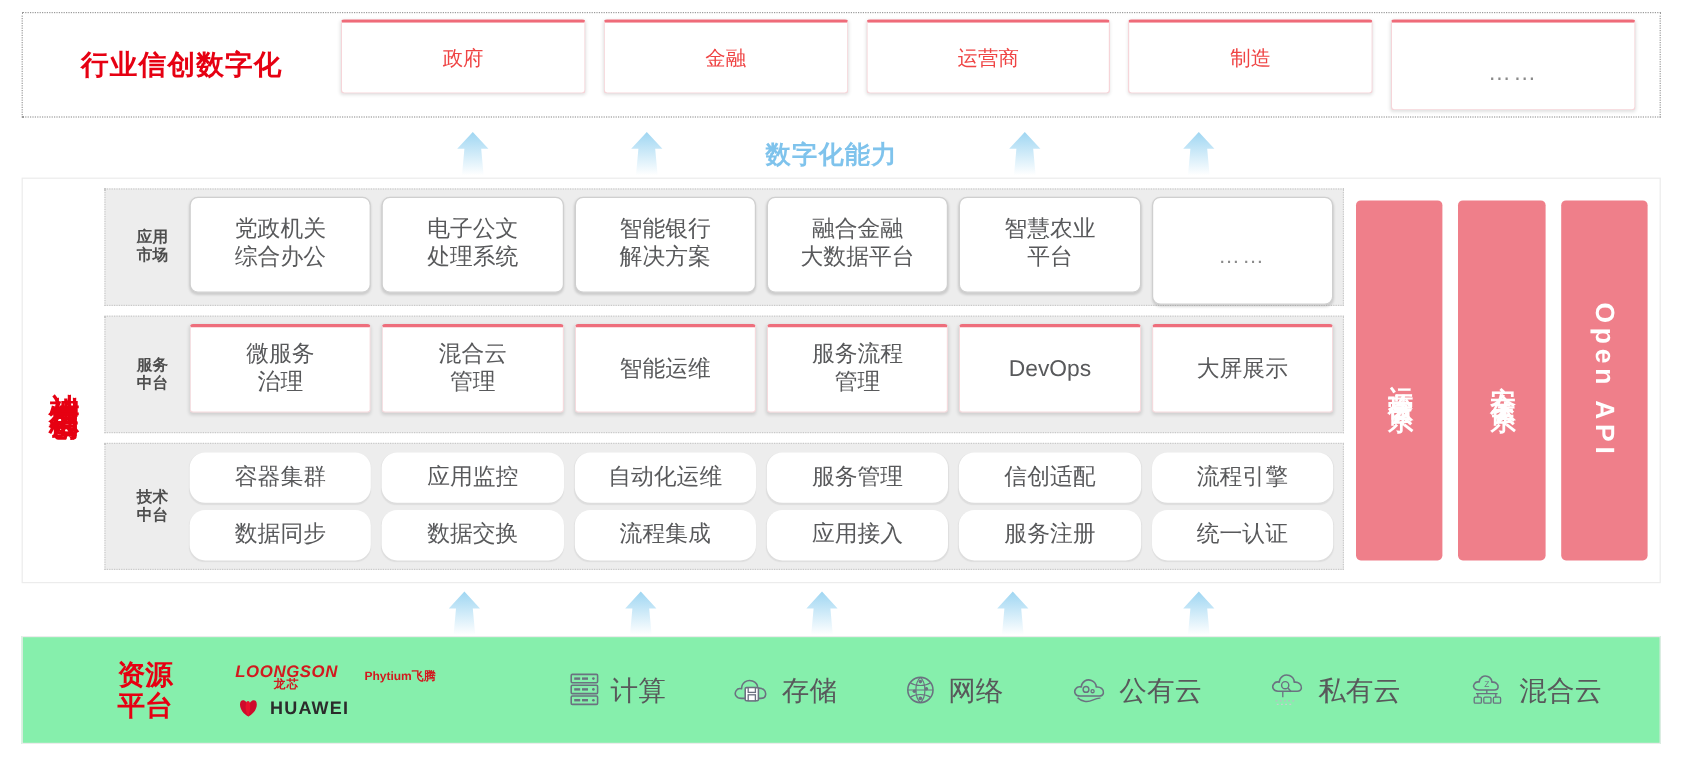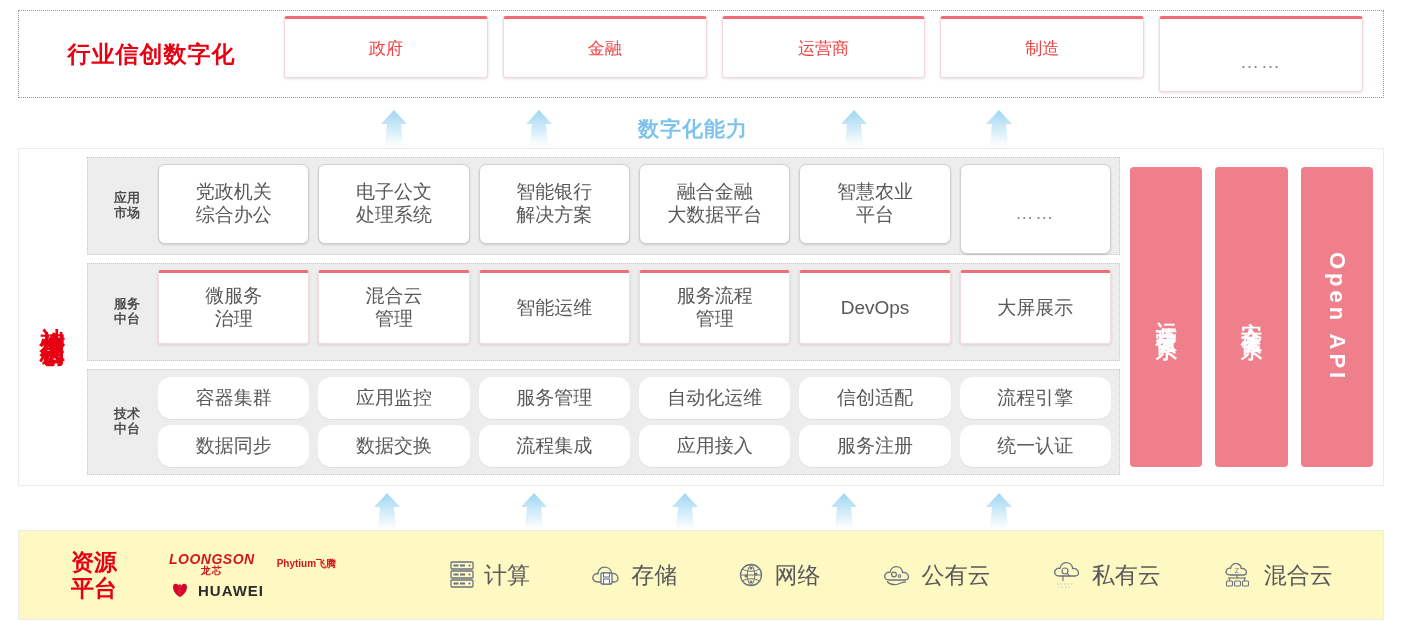--- a/index.html
+++ b/index.html
@@ -147,23 +147,23 @@
     writing-mode:vertical-rl;
     text-orientation:sideways;
     letter-spacing:4px;
     font-size:22px;
   }
 
   
   .resource-section{
     position:absolute;left:18px;top:530px;width:1366px;height:90px;
     border:1px solid #ececec;
-    background:#fef9c3;
+    background:#86efac;
     box-sizing:border-box;
-    display:flex;align-items:center;
+    display:flex;align-items:center;padding-left:27px;
   }
   .res-title{
     flex:0 0 150px;width:150px;text-align:center;
     font-size:23px;font-weight:bold;color:#e60012;line-height:1.15;
   }
   .res-logos{
     flex:0 0 250px;width:250px;
     display:flex;flex-direction:column;align-items:flex-start;justify-content:center;gap:6px;
   }
   .logo-row{display:flex;align-items:center;gap:22px;}
@@ -320,22 +320,22 @@
 
         <div class="panel tech">
           <div class="panel-label">
             <div>技术</div>
             <div>中台</div>
           </div>
           <div class="panel-cards stacked">
             <div class="row-line">
               <div class="card tech-card">容器集群</div>
               <div class="card tech-card">应用监控</div>
+              <div class="card tech-card">自动化运维</div>
               <div class="card tech-card">服务管理</div>
-              <div class="card tech-card">自动化运维</div>
               <div class="card tech-card">信创适配</div>
               <div class="card tech-card">流程引擎</div>
             </div>
             <div class="row-line">
               <div class="card tech-card">数据同步</div>
               <div class="card tech-card">数据交换</div>
               <div class="card tech-card">流程集成</div>
               <div class="card tech-card">应用接入</div>
               <div class="card tech-card">服务注册</div>
               <div class="card tech-card">统一认证</div>

